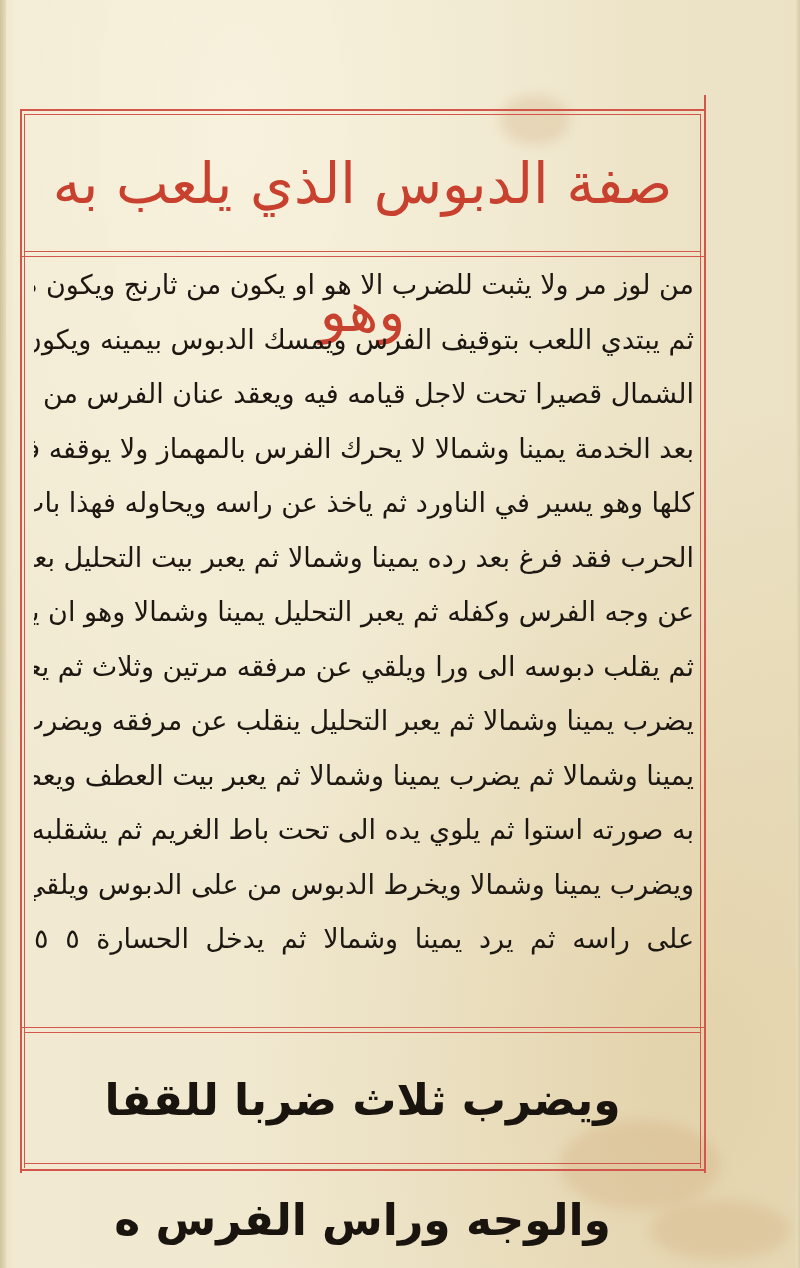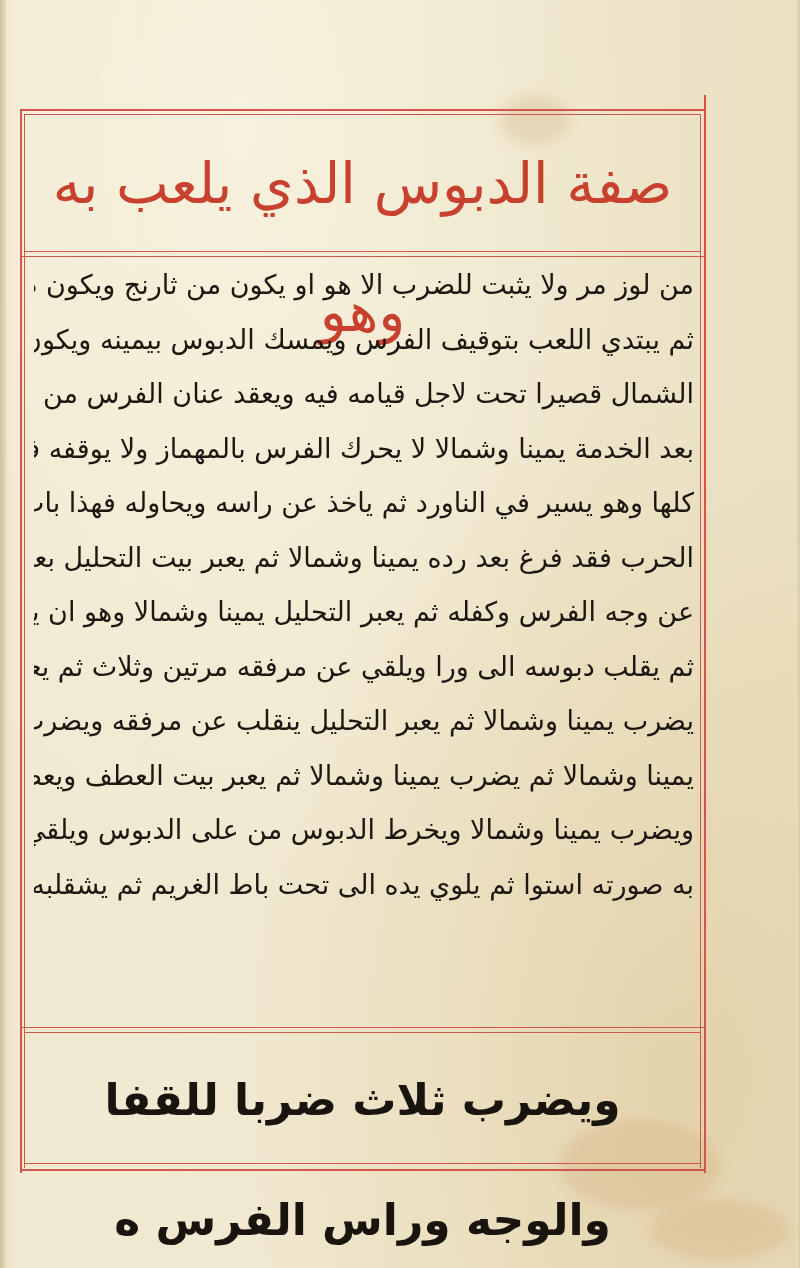--- a/index.html
+++ b/index.html
@@ -91,18 +91,19 @@
     <div class="body-line">من لوز مر ولا يثبت للضرب الا هو او يكون من ثارنج ويكون طوله ثمن قبضات</div>
     <div class="body-line">ثم يبتدي اللعب بتوقيف الفرس ويمسك الدبوس بيمينه ويكون الركاب</div>
     <div class="body-line">الشمال قصيرا تحت لاجل قيامه فيه ويعقد عنان الفرس من نصفه ويبدا بالضرب</div>
     <div class="body-line">بعد الخدمة يمينا وشمالا لا يحرك الفرس بالمهماز ولا يوقفه في الاعمال</div>
     <div class="body-line">كلها وهو يسير في الناورد ثم ياخذ عن راسه ويحاوله فهذا باب</div>
     <div class="body-line">الحرب فقد فرغ بعد رده يمينا وشمالا ثم يعبر بيت التحليل بعد ان ياخذ</div>
     <div class="body-line">عن وجه الفرس وكفله ثم يعبر التحليل يمينا وشمالا وهو ان يضرب على الراس</div>
     <div class="body-line">ثم يقلب دبوسه الى ورا ويلقي عن مرفقه مرتين وثلاث ثم يعبر بيت المرفق</div>
     <div class="body-line">يضرب يمينا وشمالا ثم يعبر التحليل ينقلب عن مرفقه ويضرب</div>
     <div class="body-line">يمينا وشمالا ثم يضرب يمينا وشمالا ثم يعبر بيت العطف ويعطف</div>
+    <div class="body-line">به صورته استوا ثم يلوي يده الى تحت باط الغريم ثم يشقلبه</div>
     <div class="body-line">ويضرب يمينا وشمالا ويخرط الدبوس من على الدبوس ويلقي</div>
-    <div class="body-line">به صورته استوا ثم يلوي يده الى تحت باط الغريم ثم يشقلبه</div>
+    <div class="body-line">على راسه ثم يرد يمينا وشمالا ثم يدخل الحسارة ٥ ٥</div>
   </div>
 
   <div class="footer-text">ويضرب ثلاث ضربا للقفا والوجه وراس الفرس ه</div>
 </div>
 
 </body></html>

